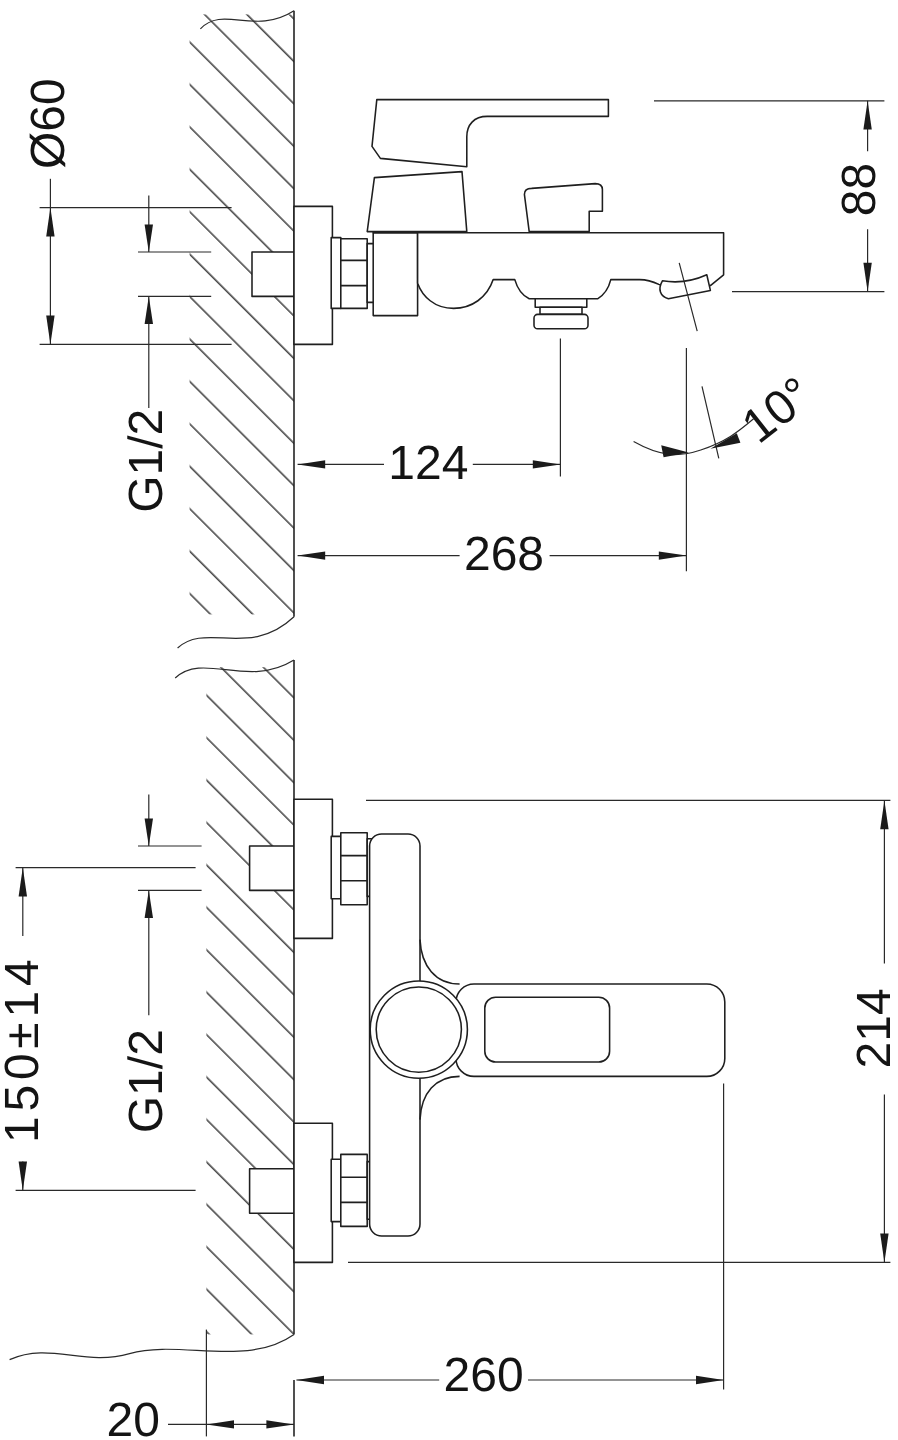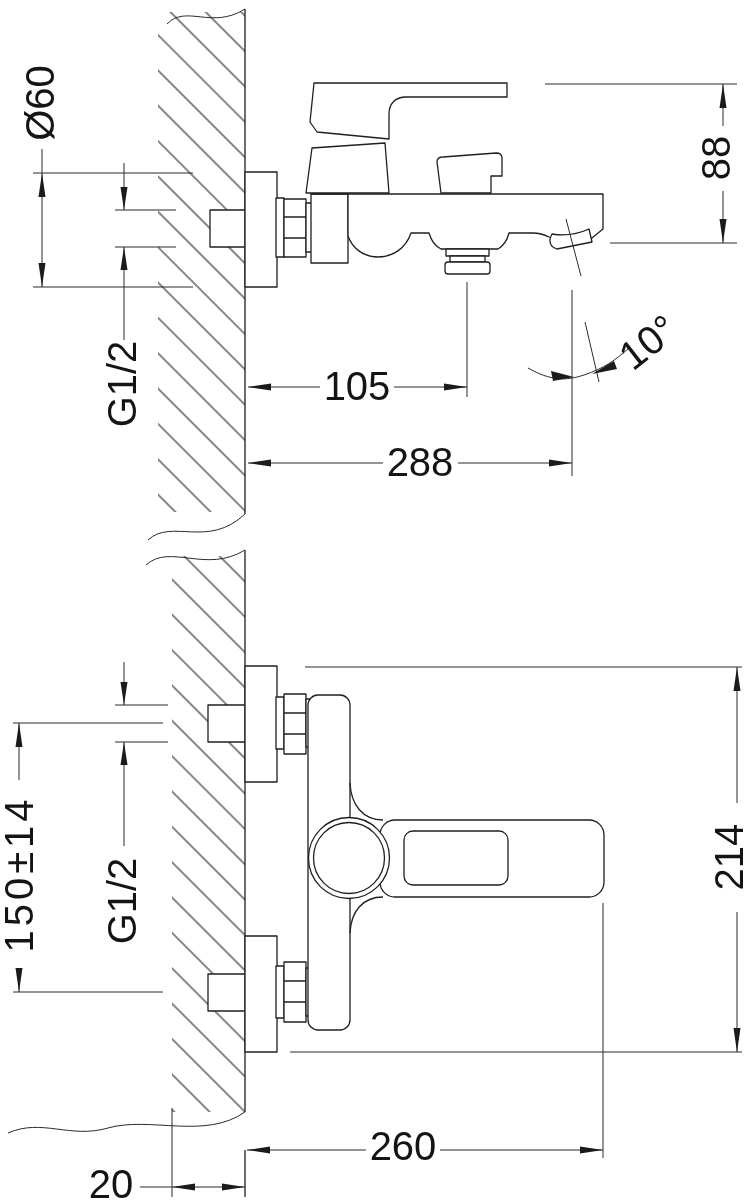--- a/index.html
+++ b/index.html
@@ -141,22 +141,22 @@
     <path class="thin" d="M172,1108 V1197"></path>
     <path class="thin" d="M140,1187 H245"></path>
     <polygon class="ar" points="172,1187 195,1183.5 195,1190.5"></polygon>
     <polygon class="ar" points="245,1187 222,1183.5 222,1190.5"></polygon>
   </g>
 </svg>
 
   <div class="dim rot" style="left:40px;top:103px;">Ø60</div>
   <div class="dim rot" style="left:122px;top:384px;">G1/2</div>
   <div class="dim rot" style="left:716px;top:158px;">88</div>
-  <div class="dim" style="left:357px;top:386px;">105</div>
-  <div class="dim" style="left:420px;top:462px;">288</div>
+  <div class="dim" style="left:357px;top:386px;">124</div>
+  <div class="dim" style="left:420px;top:462px;">268</div>
   <div class="dim rot38" style="left:648px;top:342px;">10°</div>
   <div class="dim rot sp150" style="left:19px;top:874px;">150±14</div>
   <div class="dim rot" style="left:122px;top:901px;">G1/2</div>
   <div class="dim rot" style="left:729px;top:857px;">214</div>
   <div class="dim" style="left:403px;top:1146px;">260</div>
   <div class="dim" style="left:111px;top:1184px;">20</div>
 
 </div>
 
 </body></html>

